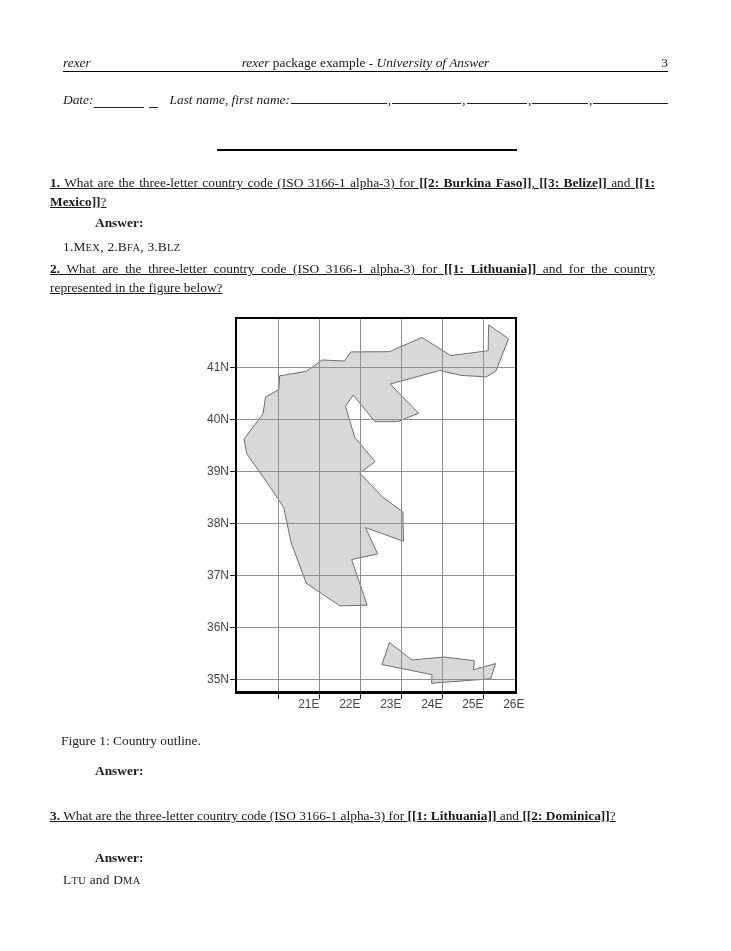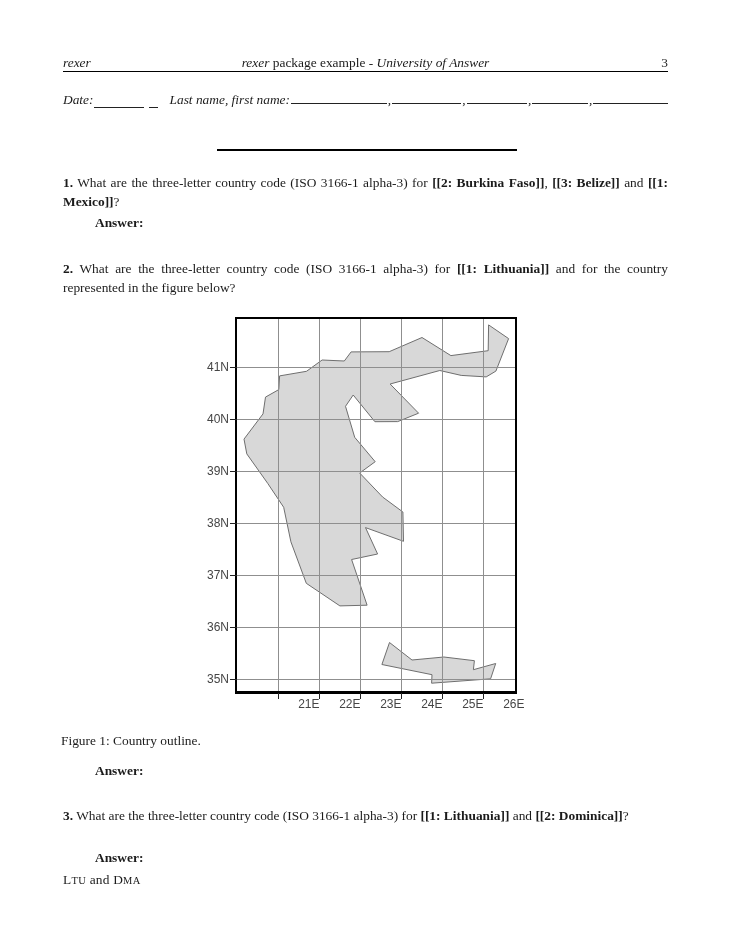--- a/index.html
+++ b/index.html
@@ -21,21 +21,21 @@
   .date{top:91px;left:63px;width:605px;display:flex;align-items:flex-end;white-space:nowrap;}
   .blank{display:inline-block;height:12px;border-bottom:1px solid #222;}
   .nameblanks{flex:1;display:flex;align-items:baseline;margin-left:1px;}
   .blank.grow{flex-grow:1;}
   .bcomma{margin:0 1px;}
 
   
   .mid-rule{top:149px;left:217px;width:300px;height:2px;background:#000;}
 
   
-  .q{left:63px;width:605px;text-align:justify;line-height:18.5px;hyphens:manual;}
+  .q{left:50px;width:605px;text-align:justify;line-height:18.5px;hyphens:manual;text-decoration:underline;}
   .ans{left:63px;width:605px;font-weight:bold;margin-left:32px;}
   .codes{left:63px;width:605px;letter-spacing:0.2px;}
   .sc{font-size:0.78em;letter-spacing:0.4px;}
   .caption{top:733px;left:61px;width:605px;}
 
   
   .figure{top:317px;left:200px;width:340px;height:404px;}
   .plot{position:absolute;left:35px;top:0;width:278px;height:372px;
         border:2px solid #000;border-bottom-width:3px;background:#fff;box-sizing:content-box;}
   .plot svg{display:block;width:100%;height:100%;}
@@ -74,20 +74,21 @@
       <span class="blank grow" style="flex-basis:58px"></span>
         <span class="bcomma">,</span>
       <span class="blank grow" style="flex-basis:78px"></span>
     </span>
   </div>
 
   <div class="mid-rule abs"></div>
 
   <p class="q abs" style="top:174px"><span class="b">1.</span><span> What are the three-letter country code (ISO 3166-1 alpha-3) for </span><span class="b">[[2: Burkina Faso]]</span><span>, </span><span class="b">[[3: Belize]]</span><span> and </span><span class="b">[[1: Mexico]]</span><span>?</span></p>
   <p class="ans abs" style="top:215px">Answer:</p>
+  <p class="codes abs" style="top:239px">1.M<span class="sc">EX</span>, 2.B<span class="sc">FA</span>, 3.B<span class="sc">LZ</span></p>
   <p class="q abs" style="top:260px"><span class="b">2.</span><span> What are the three-letter country code (ISO 3166-1 alpha-3) for </span><span class="b">[[1: Lithuania]]</span><span> and for the country represented in the figure below?</span></p>
 
   <div class="figure abs">
     <div class="plot">
       <svg preserveAspectRatio="none" viewBox="0 0 278 372">
           <polygon points="42.6,56.9 69.5,52.3 85.1,41.0 107.3,42.0 114.1,32.9 152.2,32.7 185.0,18.5 213.9,36.6 251.2,31.7 251.6,5.9 271.6,19.6 258.9,52.1 249.2,57.9 224.2,56.4 202.8,51.5 153.1,65.0 181.6,94.2 160.7,102.6 137.9,102.7 116.2,76.0 108.5,87.3 117.7,118.3 138.2,142.7 122.7,154.0 145.6,178.0 165.9,193.0 166.5,222.3 128.5,208.6 140.6,235.0 114.6,240.5 130.1,286.2 102.9,286.9 69.3,264.3 53.9,222.8 46.7,188.3 30.8,164.5 9.8,134.9 7.0,120.1 26.0,94.9 28.5,78.1 41.8,70.6" fill="#d8d8d8" stroke="#6f6f6f" stroke-width="1"></polygon>
           <polygon points="152.5,323.5 175.0,341.0 206.9,338.0 237.4,341.7 236.4,350.7 258.7,344.5 253.6,359.8 194.6,364.2 195.0,355.7 144.9,345.5" fill="#d8d8d8" stroke="#6f6f6f" stroke-width="1"></polygon>
           <line x1="41.8" y1="0" x2="41.8" y2="372" stroke="#8f8f8f" stroke-width="1" shape-rendering="crispEdges"></line>
           <line x1="82.8" y1="0" x2="82.8" y2="372" stroke="#8f8f8f" stroke-width="1" shape-rendering="crispEdges"></line>
           <line x1="123.8" y1="0" x2="123.8" y2="372" stroke="#8f8f8f" stroke-width="1" shape-rendering="crispEdges"></line>

